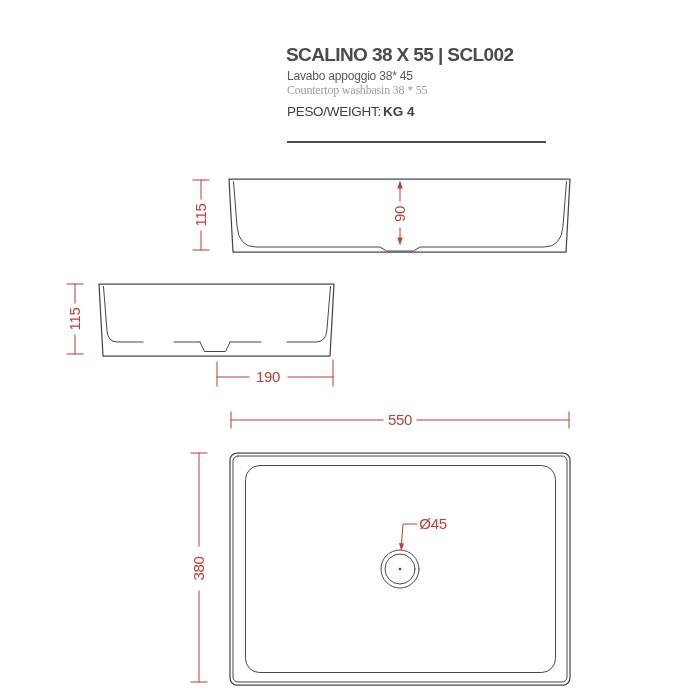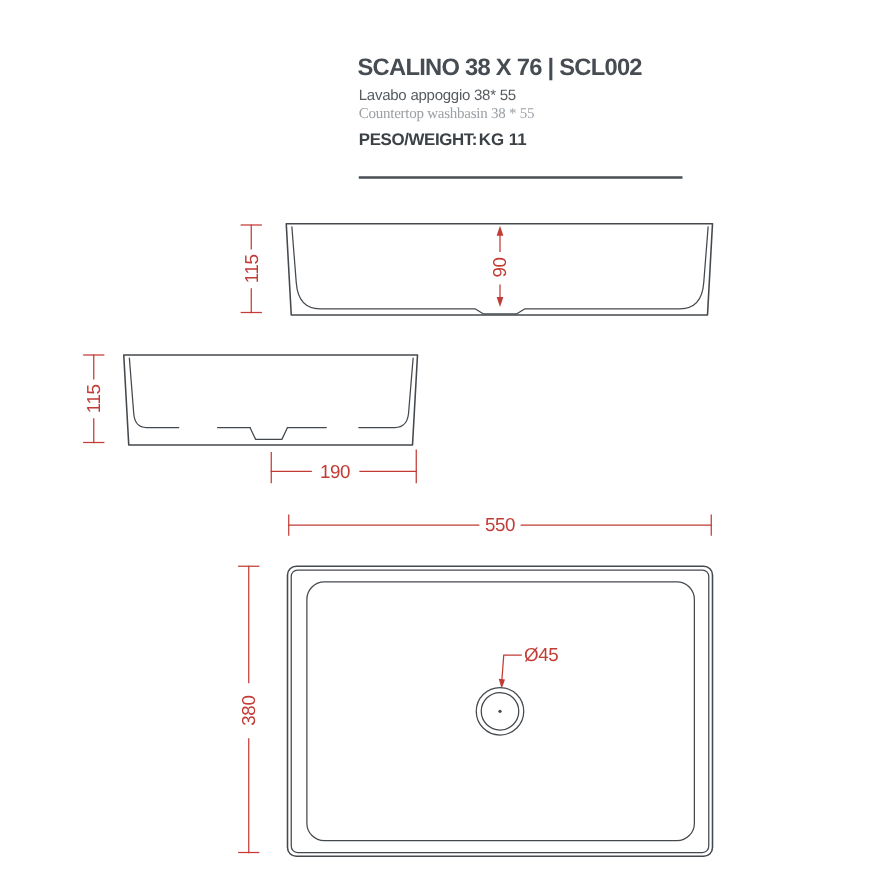--- a/index.html
+++ b/index.html
@@ -7,44 +7,44 @@
     width:700px;height:700px;position:relative;background:#ffffff;
     font-family:"Liberation Sans", sans-serif;overflow:hidden;
   }
   .hdr{position:absolute;white-space:nowrap;}
   .title{
     left:286px;top:44px;font-size:19px;font-weight:bold;color:#474c52;
     letter-spacing:-0.6px;
   }
   .sub-it{left:287px;top:69px;font-size:12px;color:#565b60;letter-spacing:-0.2px;}
   .sub-en{left:287px;top:83px;font-size:12px;color:#9aa0a5;letter-spacing:-0.2px;font-family:Liberation Serif, serif;}
-  .weight-label{left:287px;top:104px;font-size:13.5px;font-weight:bold;color:#3c4146;letter-spacing:-0.3px;}
+  .weight-label{left:287px;top:104px;font-size:13.5px;font-weight:normal;color:#3c4146;letter-spacing:-0.3px;}
   .weight-value{left:383px;top:104px;font-size:13.5px;font-weight:bold;color:#3c4146;}
   .separator{
     position:absolute;left:287px;top:141px;width:259px;height:2px;background:#4a4f54;
   }
   svg{position:absolute;left:0;top:0;}
   .ln{stroke:#44494e;fill:none;stroke-width:1.25;stroke-linejoin:round;stroke-linecap:round;}
   .ln-thin{stroke:#44494e;fill:none;stroke-width:1;stroke-linejoin:round;stroke-linecap:round;}
   .dim{stroke:#c23b34;fill:none;stroke-width:1;stroke-linecap:square;}
   .dim-fill{fill:#c23b34;stroke:none;}
   .dim-text{
     fill:#c23b34;font-family:"Liberation Sans", sans-serif;font-size:15px;
     letter-spacing:-0.3px;
   }
   .dot{fill:#44494e;stroke:none;}
 </style>
 </head>
 <body>
 
-<div class="hdr title">SCALINO 38 X 76 | SCL002</div>
-<div class="hdr sub-it">Lavabo appoggio 38* 55</div>
+<div class="hdr title">SCALINO 38 X 55 | SCL002</div>
+<div class="hdr sub-it">Lavabo appoggio 38* 45</div>
 <div class="hdr sub-en">Countertop washbasin 38 * 55</div>
 <div class="hdr weight-label">PESO/WEIGHT:</div>
-<div class="hdr weight-value">KG 11</div>
+<div class="hdr weight-value">KG 4</div>
 <div class="separator"></div>
 
 <svg width="700" height="700" viewBox="0 0 700 700">
 
   <g>
     <path class="ln" d="M229,179 L570,179 L566,252 L233,252 Z"></path>
     <path class="ln-thin" d="M233.5,181.5 L237,226 Q238.5,247 256,247 L380,247 L386.5,251 L413.5,251 L420,247 L544,247 Q561.5,247 563,226 L566.5,181.5"></path>
 
     <g>
       <line class="dim" x1="201" y1="180" x2="201" y2="199"></line>

